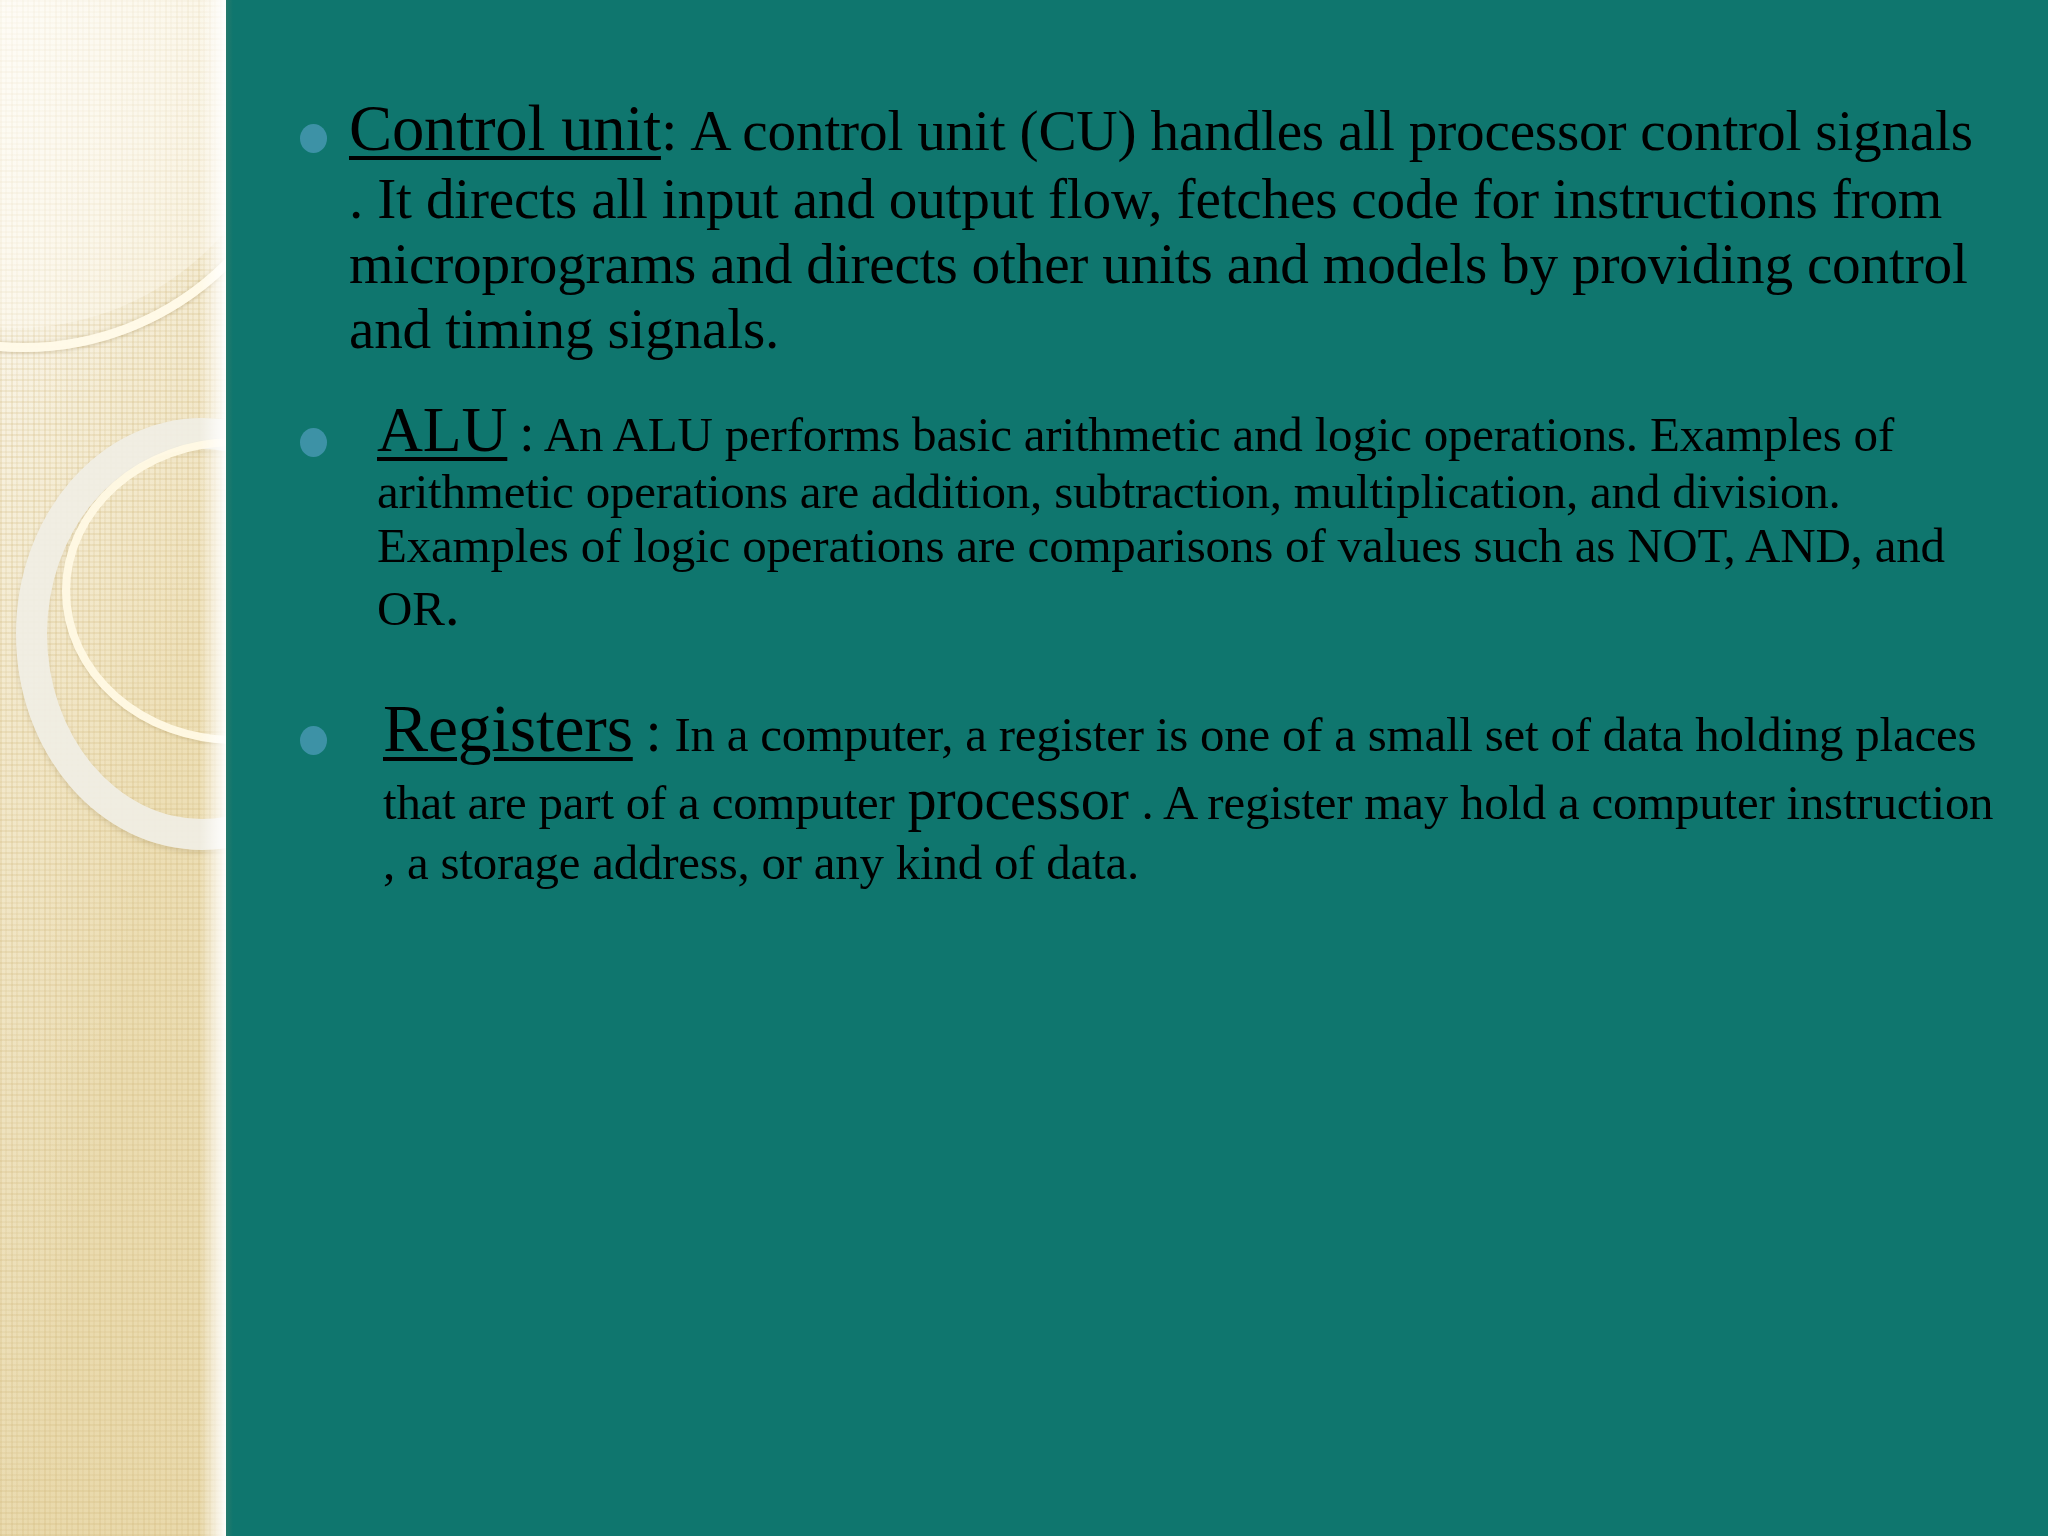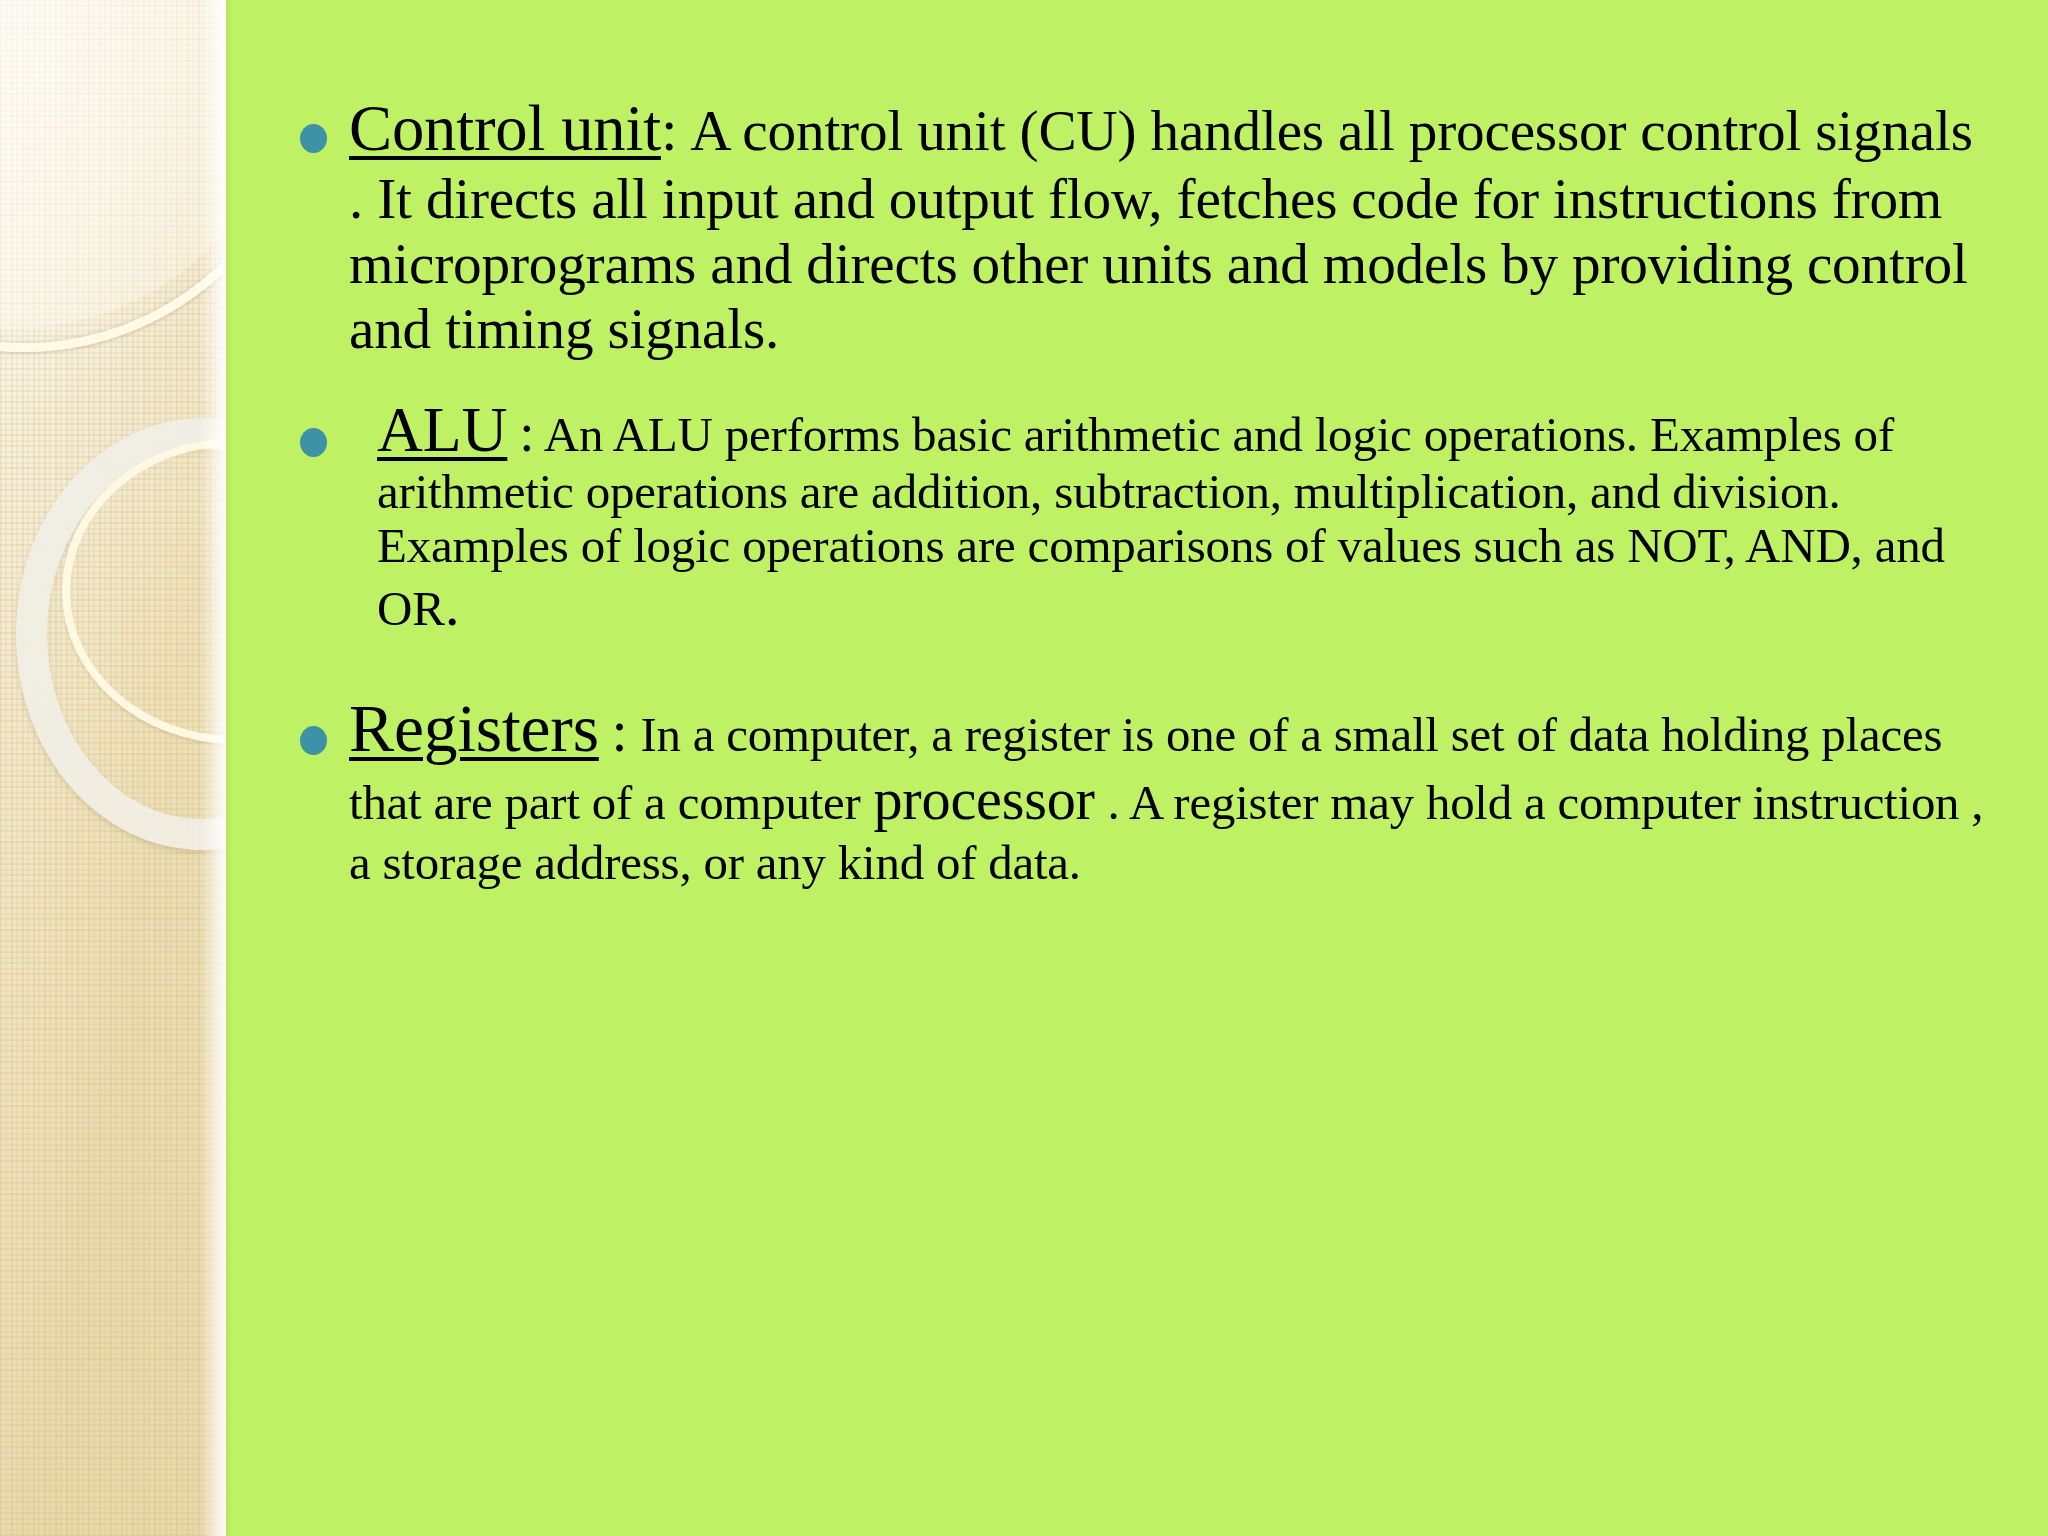--- a/index.html
+++ b/index.html
@@ -5,21 +5,21 @@
   html,body{margin:0;padding:0;}
   body{
     width:2048px;height:1536px;
     background:#ffffff;
     font-family:"Liberation Serif", serif;
     overflow:hidden;
     position:relative;
   }
 
   
-  #slide{position:absolute;inset:0;background:#bef264;overflow:hidden;font-family:Liberation Serif, serif;}
+  #slide{position:absolute;inset:0;background:#0f766e;overflow:hidden;font-family:Liberation Serif, serif;}
 
   
   #side-band{
     position:absolute;left:0;top:0;width:226px;height:1536px;
     overflow:hidden;
     background:
       linear-gradient(100deg,
         rgba(255,255,255,0.55) 0px,
         rgba(255,255,255,0.30) 120px,
         rgba(255,255,255,0.00) 300px),
@@ -93,21 +93,21 @@
   .bullet-body{flex:1 1 auto;color:#000000;}
 
   
   #para-cu .bullet-dot{margin-top:32px;}
   #para-cu .bullet-body{font-size:53px;line-height:1.14;letter-spacing:-0.2px;}
   
   #para-alu .bullet-dot{margin-top:33px;}
   #para-alu .bullet-body{font-size:49px;line-height:1.10;letter-spacing:-0.2px;margin-left:28px;}
   
   #para-reg .bullet-dot{margin-top:35px;}
-  #para-reg .bullet-body{font-size:52px;line-height:1.13;letter-spacing:-0.2px;}
+  #para-reg .bullet-body{font-size:52px;line-height:1.13;letter-spacing:-0.2px;margin-left:34px;}
 
   .lead{
     font-size:1.22em;
     text-decoration:underline;
     text-decoration-thickness:4px;
     text-underline-offset:6px;
   }
   .lead-alu{
     font-size:1.30em;
     text-decoration:underline;

